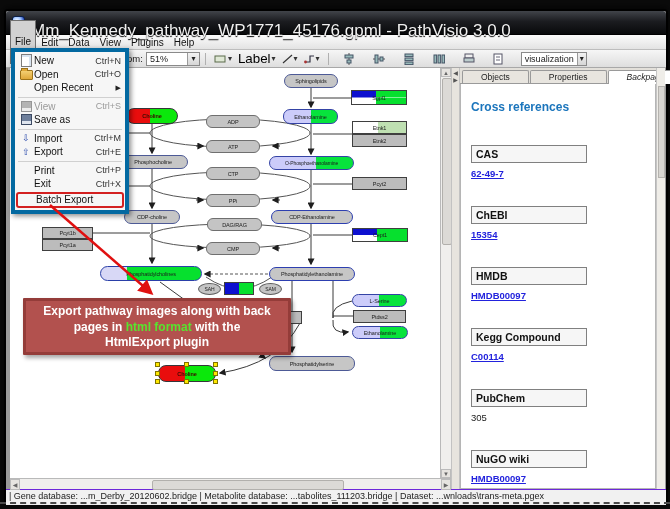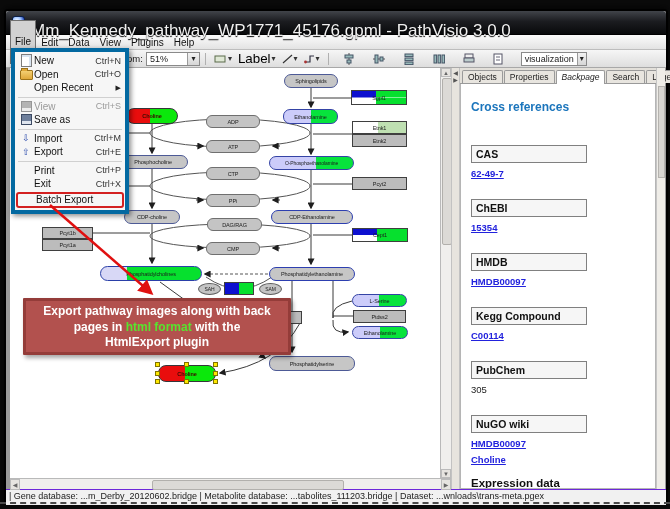--- a/index.html
+++ b/index.html
@@ -63,26 +63,26 @@
   .hthumb{position:absolute;top:1px;left:142px;width:190px;height:8px;background:#dcdad6;
     border:1px solid #b2b0ac;border-radius:2px;}
   .harrow{position:absolute;top:0;width:10px;height:11px;font-size:6px;text-align:center;line-height:11px;color:#666;
     background:#e6e4e0;border:1px solid #bbb;box-sizing:border-box;}
 
   .splitter{width:7px;background:#e7e4de;border-left:1px solid #c2c2c2;border-right:1px solid #c2c2c2;position:relative;}
   .splitter .tri{position:absolute;left:0;width:7px;font-size:6px;color:#555;text-align:center;line-height:6px;}
 
   .sidepanel{width:196px;background:#efede8;display:flex;flex-direction:column;}
   .tabs{display:flex;align-items:flex-end;height:15px;padding-left:2px;background:#e3e0da;border-bottom:1px solid #9a9a9a;}
-  .tab{font-size:8.5px;padding:1px 5px;border:1px solid #9a9a9a;border-bottom:none;background:#e8e5df;
+  .tab{font-size:8.5px;padding:1px 18px;border:1px solid #9a9a9a;border-bottom:none;background:#e8e5df;
     margin-right:1px;border-radius:2px 2px 0 0;color:#222;white-space:nowrap;}
   .tab.active{background:#fff;position:relative;top:1px;padding-bottom:2px;font-style:italic;}
   .panelbody{flex:1;background:#fff;border:1px solid #b5b5b5;border-top:none;padding:0 0 0 10px;overflow:hidden;}
   .xref-heading{margin-top:16px;font-size:12px;font-weight:bold;color:#1b75bc;}
-  .xhead{margin-top:20px;width:116px;border:1px solid #808080;background:#f6f6f6;
+  .xhead{margin-top:27px;width:116px;border:1px solid #808080;background:#f6f6f6;
     font-size:10.5px;font-weight:bold;color:#111;padding:2px 4px;box-sizing:border-box;}
   .xhead.first{margin-top:31px;}
   .xval{margin-top:5px;font-size:9.5px;font-weight:bold;}
   .xval a{color:#2222dd;}
   .xval.plain{font-weight:normal;color:#222;}
   .expr{margin-top:12px;font-size:11.5px;font-weight:bold;color:#111;}
   .sidescroll{width:8px;background:#efede8;border-left:1px solid #c5c5c5;position:relative;}
   .sthumb{position:absolute;left:1px;top:18px;width:5px;height:90px;background:#d8d6d2;border:1px solid #b5b3af;}
 
   .statusbar{height:13px;background:#f1f1f1;border-top:1px solid #6d28d9;font-size:9px;color:#222;

